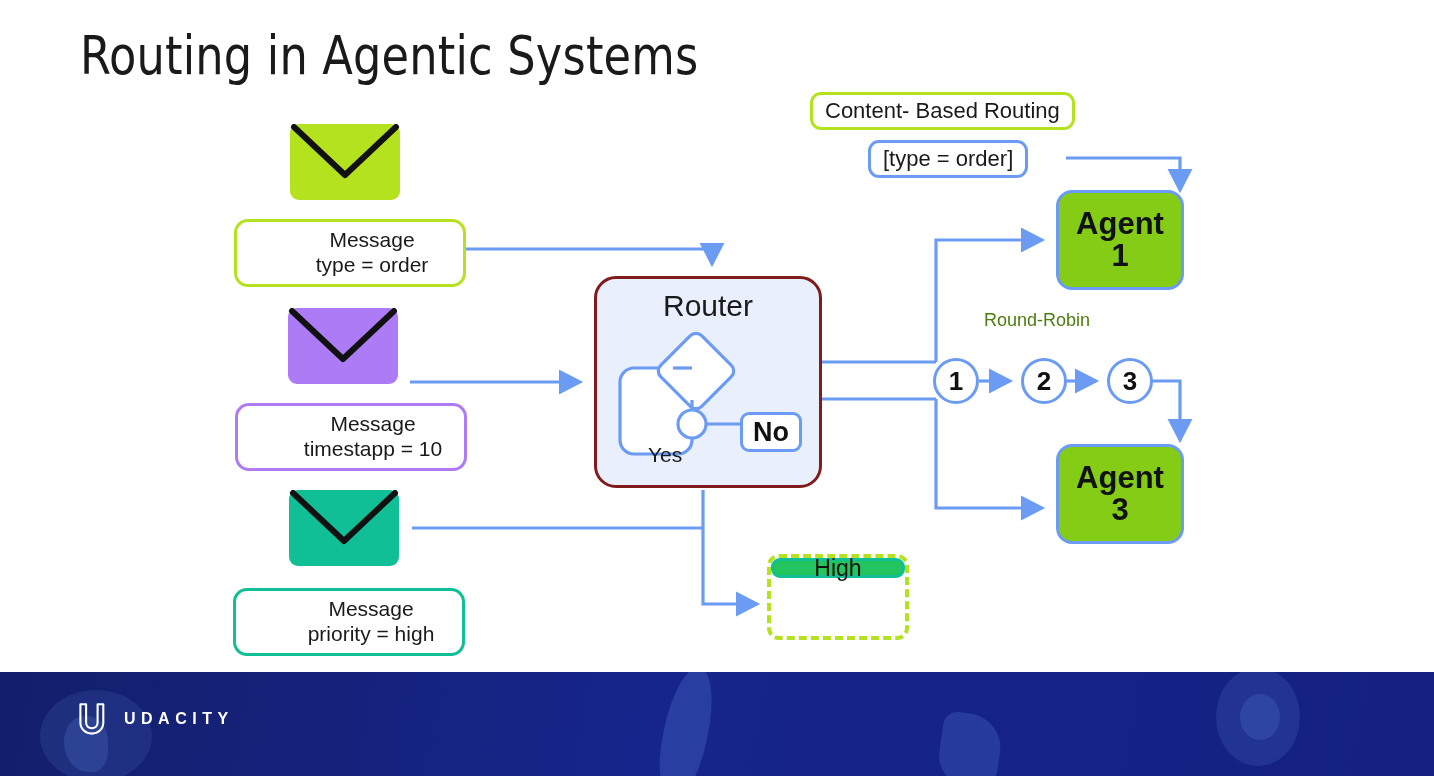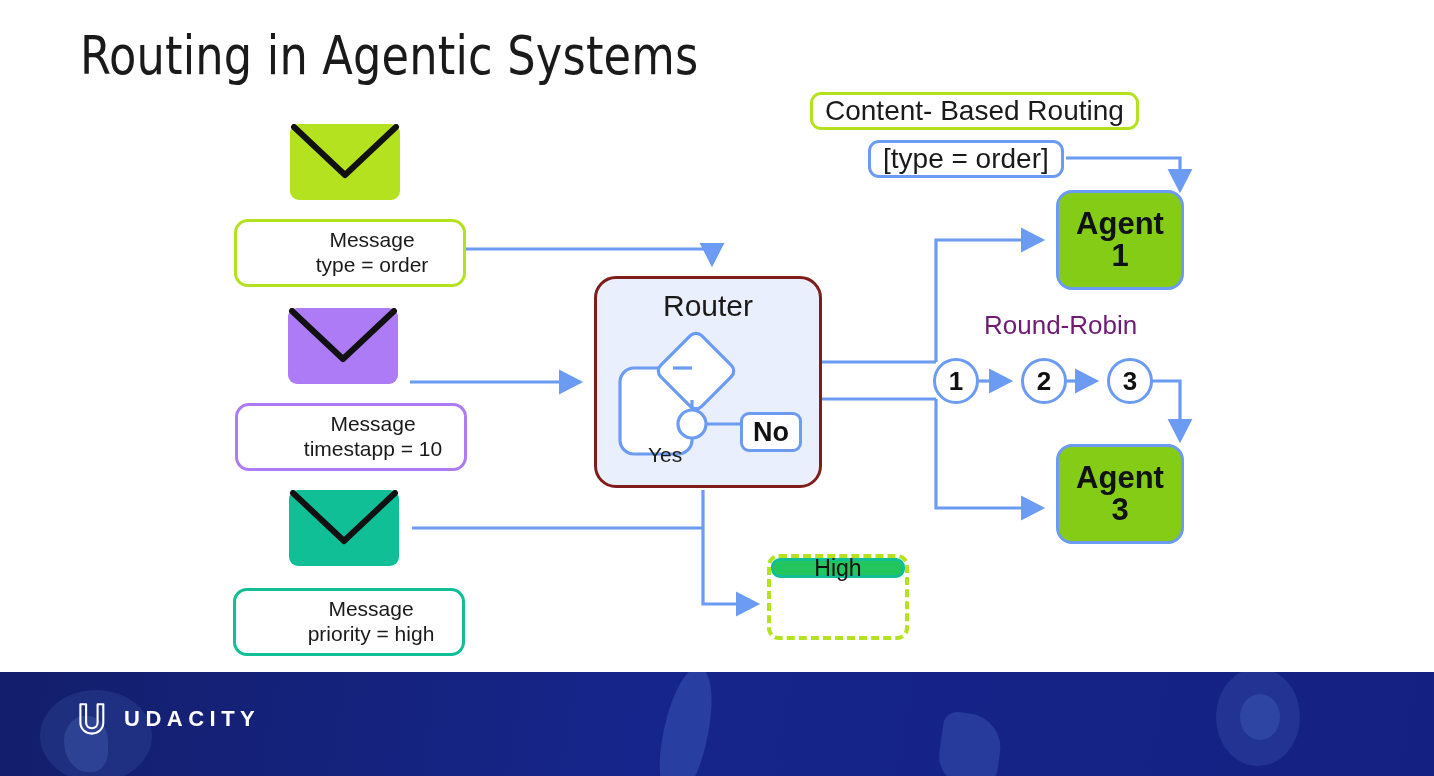--- a/index.html
+++ b/index.html
@@ -28,21 +28,21 @@
 
   
   .box{
     position:absolute;background:#ffffff;border-radius:14px;
     display:flex;align-items:center;justify-content:center;flex-direction:column;
     color:#1a1a1a;text-align:center;line-height:1.18;box-sizing:border-box;padding-left:44px;
   }
   .msgbox{width:232px;height:68px;font-size:21px;border-width:3px;border-style:solid;}
   .msgbox .l1,.msgbox .l2{display:block;}
 
-  .tagbox{height:38px;border-width:3px;border-style:solid;font-size:28px;padding:0 12px;border-radius:11px;}
+  .tagbox{height:38px;border-width:3px;border-style:solid;font-size:22px;padding:0 12px;border-radius:11px;}
 
   
   .router{
     position:absolute;left:594px;top:276px;width:228px;height:212px;
     background:#e9effc;border:3px solid #7f1d1d;border-radius:22px;box-sizing:border-box;
   }
   .router .rlabel{
     position:absolute;top:10px;left:0;right:0;text-align:center;
     font-size:30px;color:#1a1a1a;
   }
@@ -62,21 +62,21 @@
     display:flex;flex-direction:column;align-items:center;justify-content:center;
     font-size:31px;font-weight:bold;color:#111;line-height:1.02;
   }
 
   
   .rr{
     position:absolute;width:46px;height:46px;border:3px solid #6b9bf2;border-radius:50%;
     background:#fff;box-sizing:border-box;display:flex;align-items:center;justify-content:center;
     font-size:26px;font-weight:bold;color:#111;
   }
-  .rrlabel{position:absolute;left:984px;top:310px;font-size:26px;color:#701a75;white-space:nowrap;}
+  .rrlabel{position:absolute;left:984px;top:310px;font-size:18px;color:#4d7c0f;white-space:nowrap;}
 
   
   .prio-dash{
     position:absolute;left:767px;top:554px;width:142px;height:86px;
     border:4px dashed #b4e21e;border-radius:12px;box-sizing:border-box;background:transparent;
   }
   .prio-item{
     position:absolute;width:134px;height:20px;background:#22c55e;border-width:3px;border-style:solid;
     border-radius:9px;box-sizing:border-box;display:flex;align-items:center;justify-content:center;
     font-size:23px;color:#111;
@@ -84,21 +84,21 @@
 
   
   .footer{
     position:absolute;left:0;top:672px;width:1434px;height:104px;
     background:linear-gradient(100deg,#131f6b 0%,#16258b 45%,#142182 100%);
     overflow:hidden;
   }
   .blob{position:absolute;opacity:.16;background:#6f9cf0;}
   .logo{position:absolute;left:78px;top:30px;display:flex;align-items:center;gap:16px;}
   .logo .word{
-    color:#fff;font-size:22px;letter-spacing:5.5px;font-weight:600;
+    color:#fff;font-size:16px;letter-spacing:5.5px;font-weight:600;
   }
 </style>
 </head>
 <body>
 
 <div id="slide">
 
   <div class="title">Routing in Agentic Systems</div>
 
   <svg id="wires" viewBox="0 0 1434 776" preserveAspectRatio="none" aria-hidden="true">

